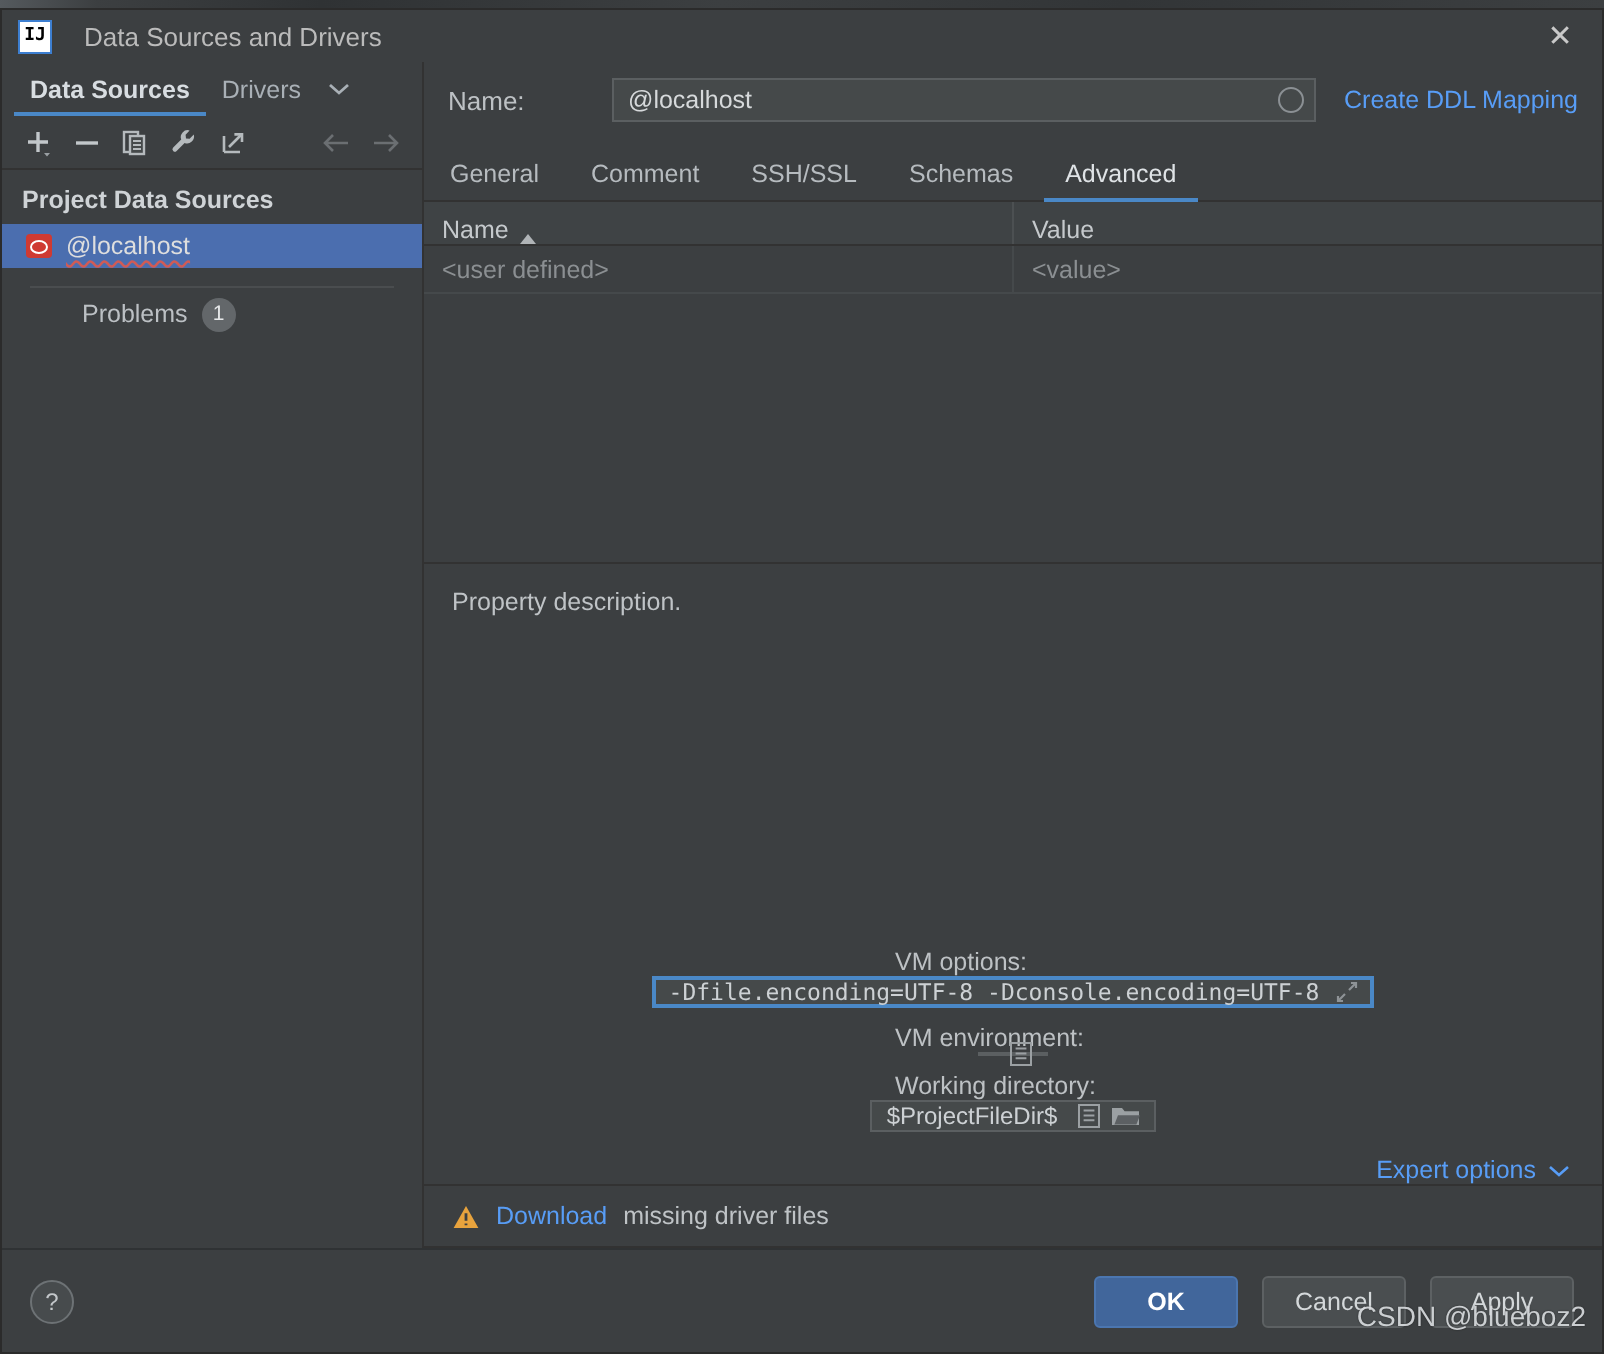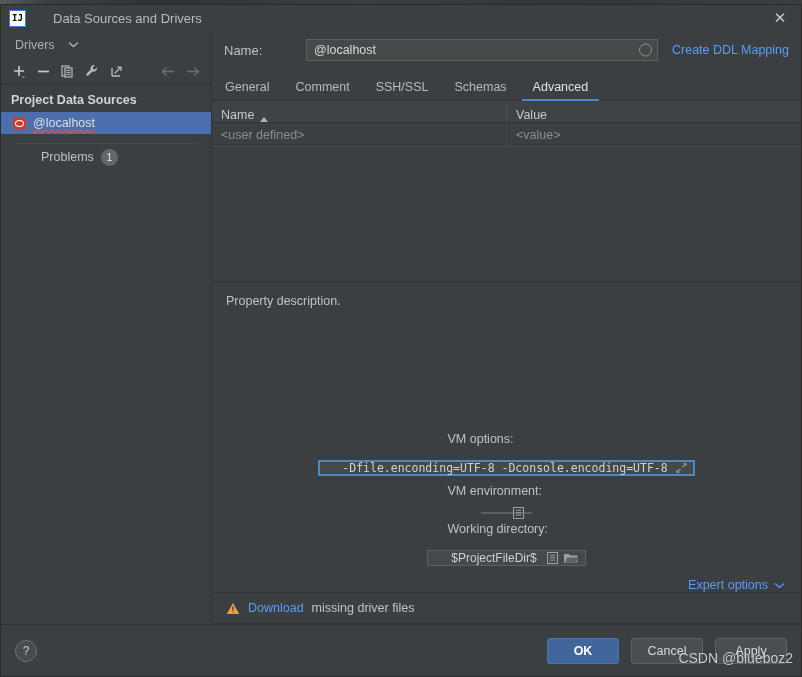--- a/index.html
+++ b/index.html
@@ -42,21 +42,21 @@
   .ij-logo {
     width: 17px; height: 17px;
     border: 1px solid #3d7fd1;
     background: #ffffff;
     display: flex; align-items: center; justify-content: center;
     font-family: "DejaVu Sans Mono", monospace;
     font-size: 9px; font-weight: bold; color: #000;
     line-height: 1;
   }
   .title-text {
-    margin-left: 27px;
+    margin-left: 16px;
     font-size: 13px; color: #bbbbbb;
   }
   .close-btn {
     position: absolute; right: 12px; top: 4px;
     width: 18px; height: 18px;
     color: #c9c9c9; font-size: 15px;
     display: flex; align-items: center; justify-content: center;
     cursor: pointer;
   }
 
@@ -266,24 +266,23 @@
   .opt-label {
     font-size: 12.5px; color: #bdc1c4;
     width: 118px; min-width: 118px;
   }
   .opt-field {
     position: relative;
     height: 23px;
     background: #45494a;
     border: 1px solid #5b5f61;
     display: flex; align-items: flex-start;
-    padding: 0 26px 0 23px;
+    padding: 0 26px 0 7px;
     font-size: 12px; color: #cdd1d4;
     flex: 1;
-    margin-top: 14px;
   }
   .opt-field.focused {
     border: 1px solid #4a88c7;
     box-shadow: 0 0 0 1px #4a88c7 inset;
   }
   .opt-field.mono { font-family: "DejaVu Sans Mono", monospace; font-size: 11.5px; }
   .opt-field.wide-icons { padding-right: 48px; }
   .icon-slot {
     position: absolute; top: 50%;
     transform: translateY(-50%);
@@ -383,20 +382,23 @@
       </div>
       <div class="title-text">Data Sources and Drivers</div>
       <div class="close-btn">✕</div>
     </div>
 
     <div class="body-row">
 
       <div class="left-panel">
 
         <div class="lp-tabs">
+          <div class="lp-tab active">
+            <span>Data Sources</span>
+          </div>
           <div class="lp-tab">
             <span>Drivers</span>
           </div>
           <div class="lp-tab-caret">
             <svg class="glyph-svg" width="11" height="7" viewBox="0 0 11 7">
               <path d="M1 1.5 L5.5 5.5 L10 1.5" fill="none" stroke="#a9b0b6" stroke-width="1.4"></path>
             </svg>
           </div>
         </div>
 

